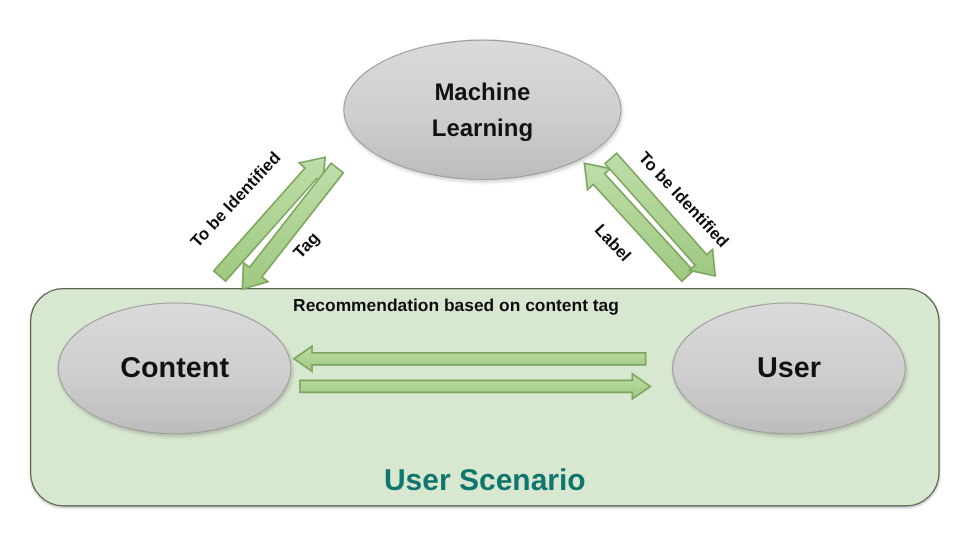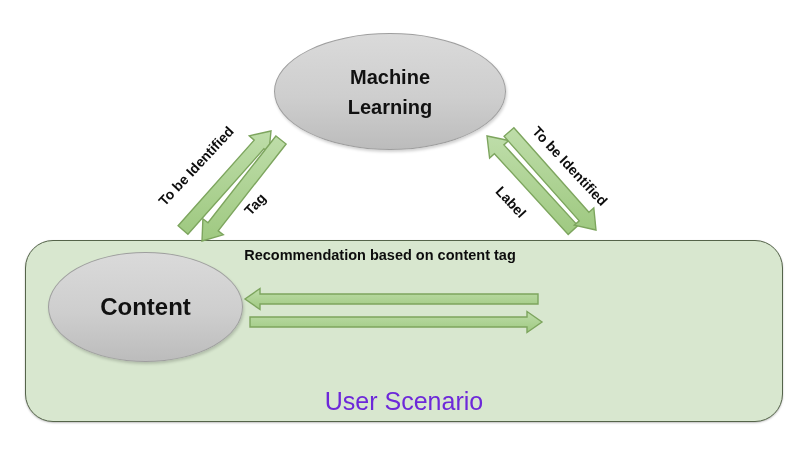--- a/index.html
+++ b/index.html
@@ -31,21 +31,21 @@
     background: linear-gradient(to bottom, #dadada 0%, #cecece 55%, #bcbcbc 100%);
     border: 1.5px solid #9e9e9e;
     box-shadow: 1px 2px 3px rgba(0,0,0,0.18);
     display: flex;
     align-items: center;
     justify-content: center;
     text-align: center;
     font-weight: bold;
     color: #111111;
   }
-  .node-ml   { left: 274px; top: 33px;  width: 230px; height: 115px; font-size: 20px; line-height: 1.5; }
+  .node-ml   { left: 286px; top: 33px;  width: 230px; height: 115px; font-size: 20px; line-height: 1.5; }
   .node-ml .node-label { width: 130px; }
   .node-content { left: 48px;  top: 252px; width: 193px; height: 108px; font-size: 24px; }
   .node-user    { left: 560px; top: 252px; width: 193px; height: 108px; font-size: 24px; }
   .edge-label {
     position: absolute;
     font-weight: bold;
     color: #0d0d0d;
     white-space: nowrap;
     transform: translate(-50%, -50%);
   }
@@ -55,22 +55,22 @@
   .lbl-rec-content  { left: 401px; top: 343px; }
   .lbl-tbi-left  { left: 196px; top: 166px; transform: translate(-50%,-50%) rotate(-47deg); }
   .lbl-tag       { left: 255px; top: 204px; transform: translate(-50%,-50%) rotate(-47deg); }
   .lbl-label     { left: 511px; top: 202px; transform: translate(-50%,-50%) rotate(47deg); }
   .lbl-tbi-right { left: 570px; top: 166px; transform: translate(-50%,-50%) rotate(47deg); }
   .scenario-title {
     position: absolute;
     left: 404px; top: 401px;
     transform: translate(-50%, -50%);
     font-size: 25px;
-    font-weight: normal;
-    color: #6d28d9;
+    font-weight: bold;
+    color: #0f766e;
     white-space: nowrap;
   }
 </style>
 </head>
 <body>
 
 <div class="stage">
 
   <div class="scenario-box"></div>
 
@@ -92,20 +92,23 @@
   </svg>
 
   <div class="node node-ml">
     <span class="node-label">Machine Learning</span>
   </div>
 
   <div class="node node-content">
     <span class="node-label">Content</span>
   </div>
 
+  <div class="node node-user">
+    <span class="node-label">User</span>
+  </div>
 
   <div class="edge-label d-label lbl-tbi-left">To be Identified</div>
 
   <div class="edge-label d-label lbl-tag">Tag</div>
 
   <div class="edge-label d-label lbl-tbi-right">To be Identified</div>
 
   <div class="edge-label d-label lbl-label">Label</div>
 
   <div class="edge-label h-label lbl-rec-tag">Recommendation based on content tag</div>

